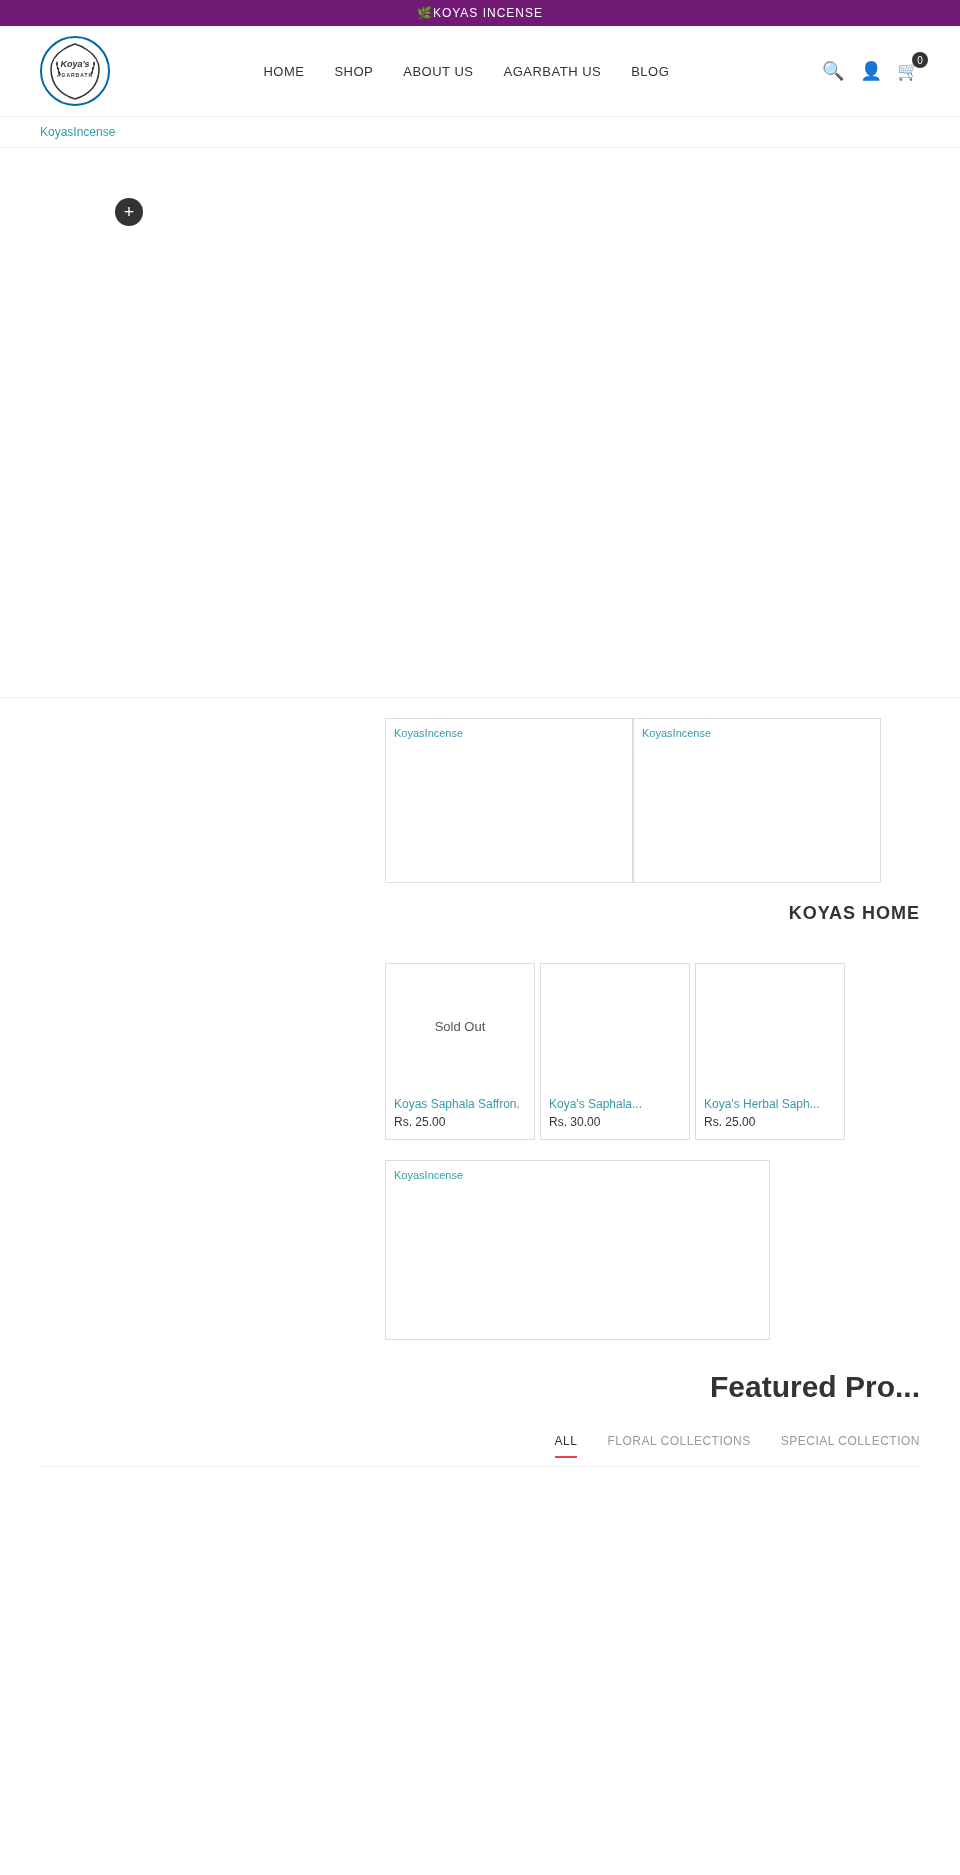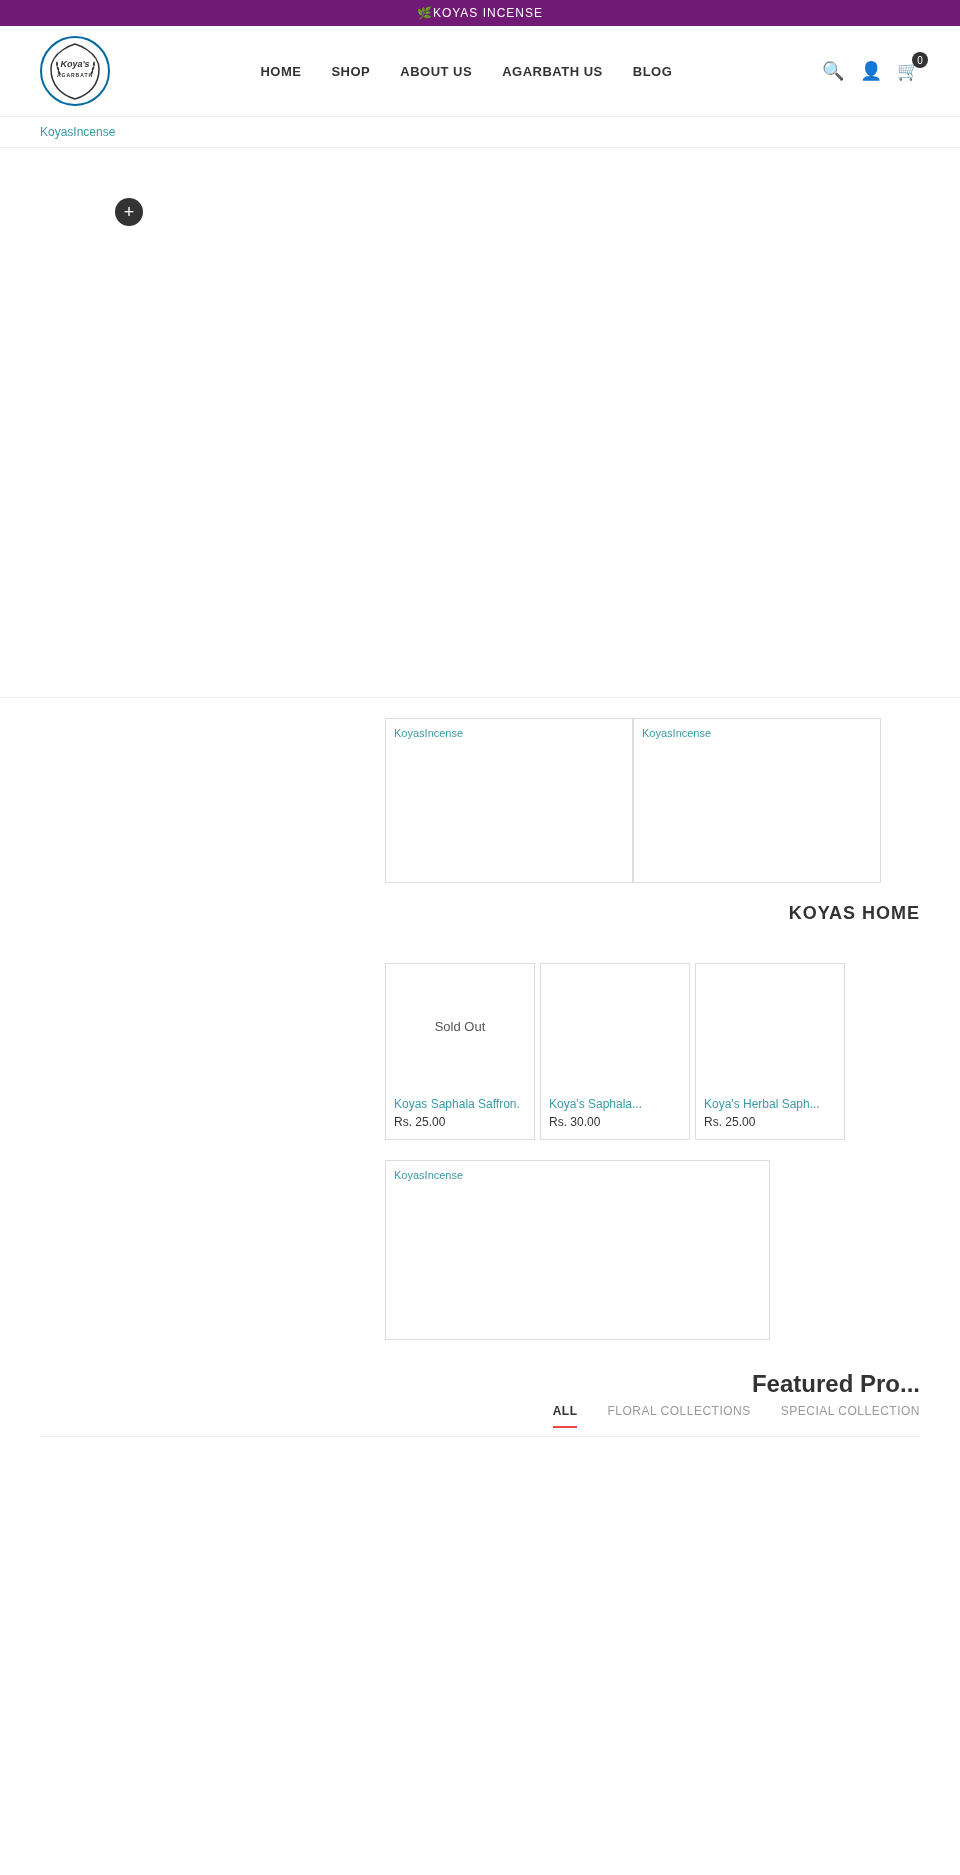--- a/index.html
+++ b/index.html
@@ -48,21 +48,21 @@
     nav {
       display: flex;
       gap: 30px;
       align-items: center;
     }
 
     nav a {
       text-decoration: none;
       color: #333;
       font-size: 13px;
-      font-weight: 700;
+      font-weight: 400;
       letter-spacing: 0.5px;
     }
 
     .header-icons {
       display: flex;
       align-items: center;
       gap: 15px;
     }
 
     .header-icons span {
@@ -219,26 +219,26 @@
       top: 8px;
       left: 8px;
     }
 
     
     .featured-section {
       padding: 30px 40px 20px 40px;
     }
 
     .featured-title {
-      font-size: 24px;
+      font-size: 30px;
       font-weight: bold;
       color: #333;
       text-align: right;
       padding-right: 0;
-      margin-bottom: 6px;
+      margin-bottom: 30px;
     }
 
     .featured-tabs {
       display: flex;
       justify-content: flex-end;
       gap: 30px;
       border-bottom: 1px solid #eee;
       padding-bottom: 8px;
     }
 
@@ -247,21 +247,21 @@
       color: #999;
       cursor: pointer;
       padding-bottom: 8px;
       text-transform: uppercase;
       letter-spacing: 0.5px;
     }
 
     .featured-tab.active {
       color: #333;
       border-bottom: 2px solid #e44;
-      font-weight: bold;
+      font-weight: normal;
     }
 
     
     .logo-svg {
       width: 65px;
       height: 65px;
     }
   </style>
 </head>
 <body>

